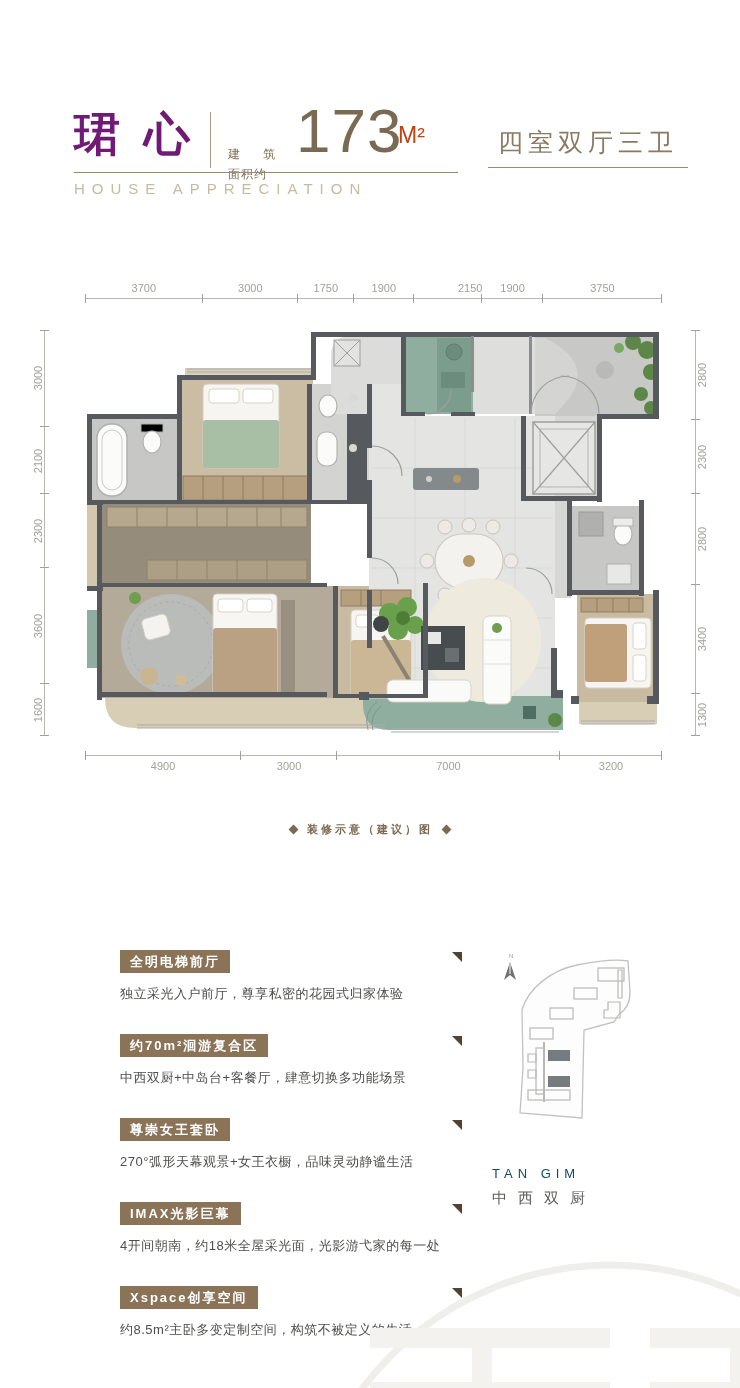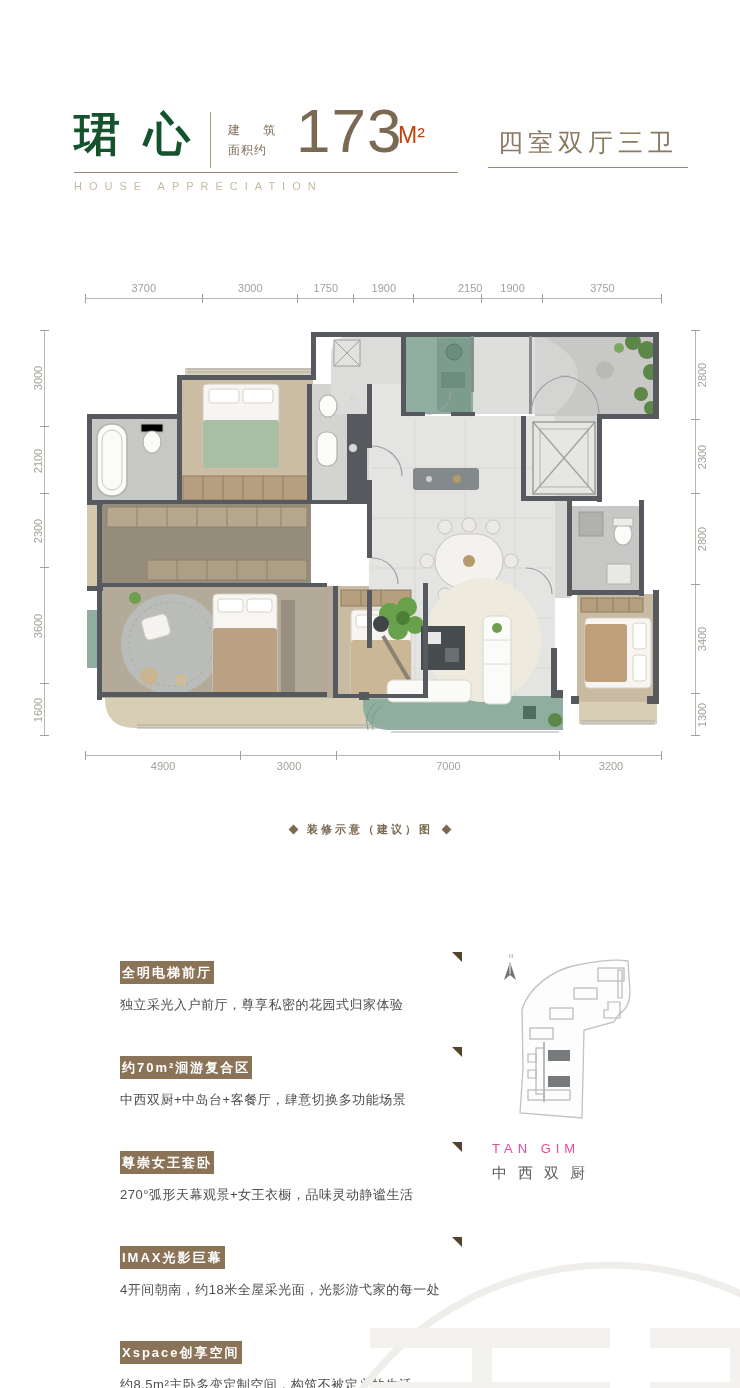--- a/index.html
+++ b/index.html
@@ -1,30 +1,30 @@
 <!DOCTYPE html>
 <html><head>
 <meta charset="utf-8">
 <style>
   html,body{margin:0;padding:0;background:#ffffff;}
   #page{position:relative;width:740px;height:1388px;background:#ffffff;overflow:hidden;
         font-family:"Liberation Sans","DejaVu Sans",sans-serif;}
 
   
   .hdr-title{position:absolute;left:74px;top:104px;font-size:46px;font-weight:600;
-             color:#14532d;letter-spacing:24px;white-space:nowrap;}
+             color:#701a75;letter-spacing:24px;white-space:nowrap;}
   .hdr-divider{position:absolute;left:210px;top:112px;width:1px;height:56px;background:#a99b80;}
   .hdr-area-pre{position:absolute;left:228px;top:120px;color:#7f6e57;font-size:12px;line-height:20px;}
-  .hdr-area-pre .l1{letter-spacing:10px;}
+  .hdr-area-pre .l1{letter-spacing:10px;margin-top:24px;}
   .hdr-area-pre .l2{letter-spacing:1px;}
   .hdr-num{position:absolute;left:296px;top:100px;color:#7b6a53;font-size:62px;font-weight:400;
            letter-spacing:1px;line-height:62px;}
   .hdr-unit{position:absolute;left:398px;top:122px;color:#c2410c;font-size:23px;font-weight:500;}
   .hdr-underline-left{position:absolute;left:74px;top:172px;width:384px;height:1px;background:#998a70;}
-  .hdr-en{position:absolute;left:74px;top:180px;font-size:11px;letter-spacing:7px;color:#c6baa1;}
+  .hdr-en{position:absolute;left:74px;top:180px;font-size:15px;letter-spacing:7px;color:#c6baa1;}
   .hdr-layout{position:absolute;left:488px;top:126px;width:200px;text-align:center;
               font-size:25px;color:#8b7a62;letter-spacing:5px;white-space:nowrap;}
   .hdr-underline-right{position:absolute;left:488px;top:167px;width:200px;height:1px;background:#998a70;}
 
   
   .ruler{position:absolute;display:flex;color:#a2a29a;font-size:11px;}
   .ruler .seg{position:relative;flex-basis:0;min-width:0;min-height:0;}
   .ruler-h{height:22px;}
   .ruler-h .seg{display:flex;justify-content:center;}
   #ruler-top{left:85px;top:282px;width:577px;}
@@ -57,29 +57,29 @@
   .diamond{width:7px;height:7px;background:#7b6a51;transform:rotate(45deg);flex:none;}
   .legend{position:absolute;left:0;top:849px;width:740px;display:flex;justify-content:center;
           gap:46px;font-size:12px;color:#6e6e6c;}
   .legend .item{display:flex;align-items:center;gap:6px;}
   .legend .swatch{width:15px;height:11px;flex:none;}
 
   
   #features{position:absolute;left:120px;top:950px;width:330px;}
   .feat{position:relative;margin-bottom:31px;}
   .feat-label{display:inline-block;background:#8a7357;color:#ffffff;font-size:13px;font-weight:bold;
-              letter-spacing:2px;padding:4px 2px;line-height:15px;margin-top:11px;}
+              letter-spacing:2px;padding:4px 10px;line-height:15px;}
   .feat-desc{margin-top:12px;font-size:13px;color:#4e4e4c;letter-spacing:0.5px;white-space:nowrap;}
   .feat-tri{position:absolute;right:-12px;top:2px;width:10px;height:10px;background:#55422c;
             clip-path:polygon(0 0,100% 0,100% 100%);}
 
   
   #sitemap{position:absolute;left:492px;top:950px;width:170px;}
   #sitemap svg{display:block;}
-  .sm-brand{margin-top:1px;font-size:13px;letter-spacing:5px;color:#ec4899;}
+  .sm-brand{margin-top:26px;font-size:13px;letter-spacing:5px;color:#0c4a6e;}
   .sm-label{margin-top:8px;font-size:15px;letter-spacing:11px;color:#5c5c5a;white-space:nowrap;}
 
   
   #watermark{position:absolute;right:0;bottom:0;width:430px;height:208px;pointer-events:none;}
 </style>
 </head>
 <body>
 
 <div id="page">
 

